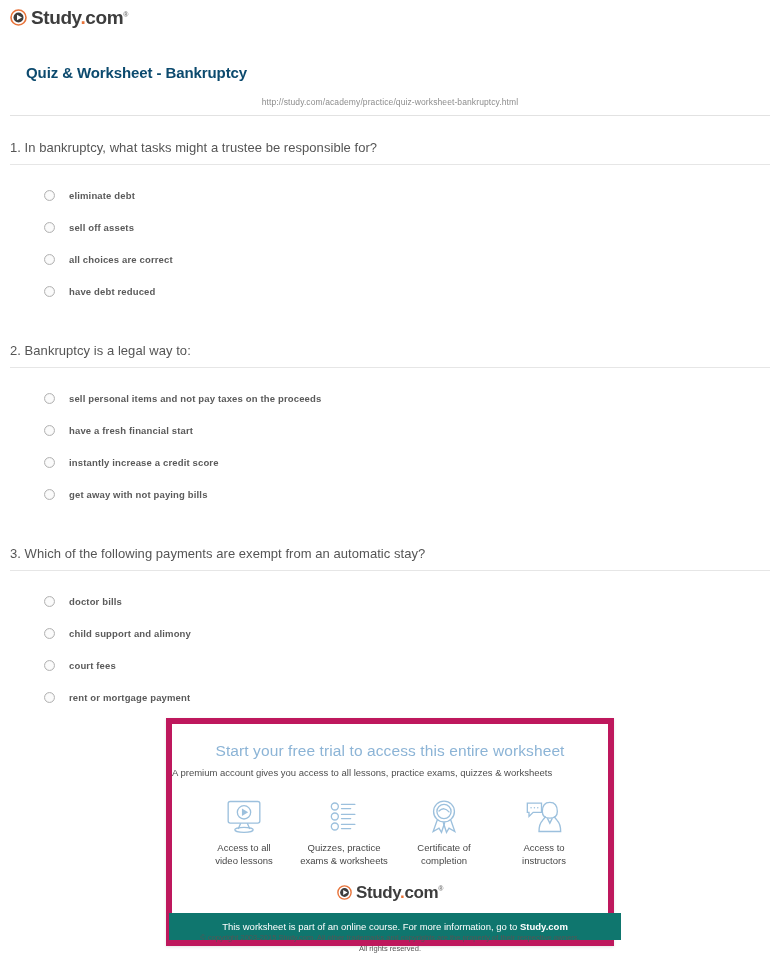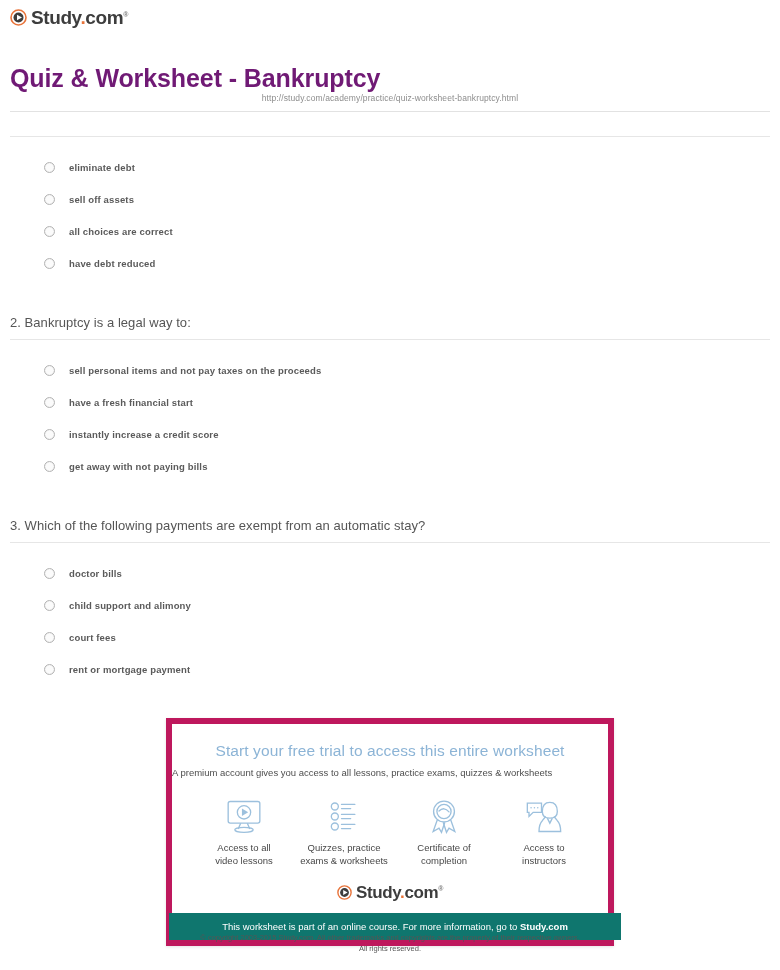--- a/index.html
+++ b/index.html
@@ -53,24 +53,24 @@
   .logo-tm {
     font-size: 7px;
     color: #777;
     vertical-align: super;
   }
 
   .title-block {
     margin-top: 26px;
   }
   .page-title {
-    font-size: 25px;
+    font-size: 15px;
     font-weight: bold;
-    color: #701a75;
-    margin: 0;
+    color: #0c4a6e;
+    margin: 16px;
     letter-spacing: -0.1px;
   }
   .page-url {
     font-size: 8.5px;
     color: #8d8d8d;
     letter-spacing: 0.1px;
     text-align: center;
   }
   .header-rule {
     border-bottom: 1px solid #e2e2e2;
@@ -231,20 +231,21 @@
 
   <div class="title-block">
     <h1 class="page-title">Quiz &amp; Worksheet - Bankruptcy</h1>
     <div class="page-url">http://study.com/academy/practice/quiz-worksheet-bankruptcy.html</div>
     <div class="header-rule"></div>
   </div>
 
   <div class="questions">
 
     <div class="question-block">
+      <div class="question-text">1. In bankruptcy, what tasks might a trustee be responsible for?</div>
       <div class="question-rule"></div>
       <div class="choices">
         <div class="choice">
           <span class="radio"></span>
           <span class="choice-label">eliminate debt</span>
         </div>
         <div class="choice">
           <span class="radio"></span>
           <span class="choice-label">sell off assets</span>
         </div>

